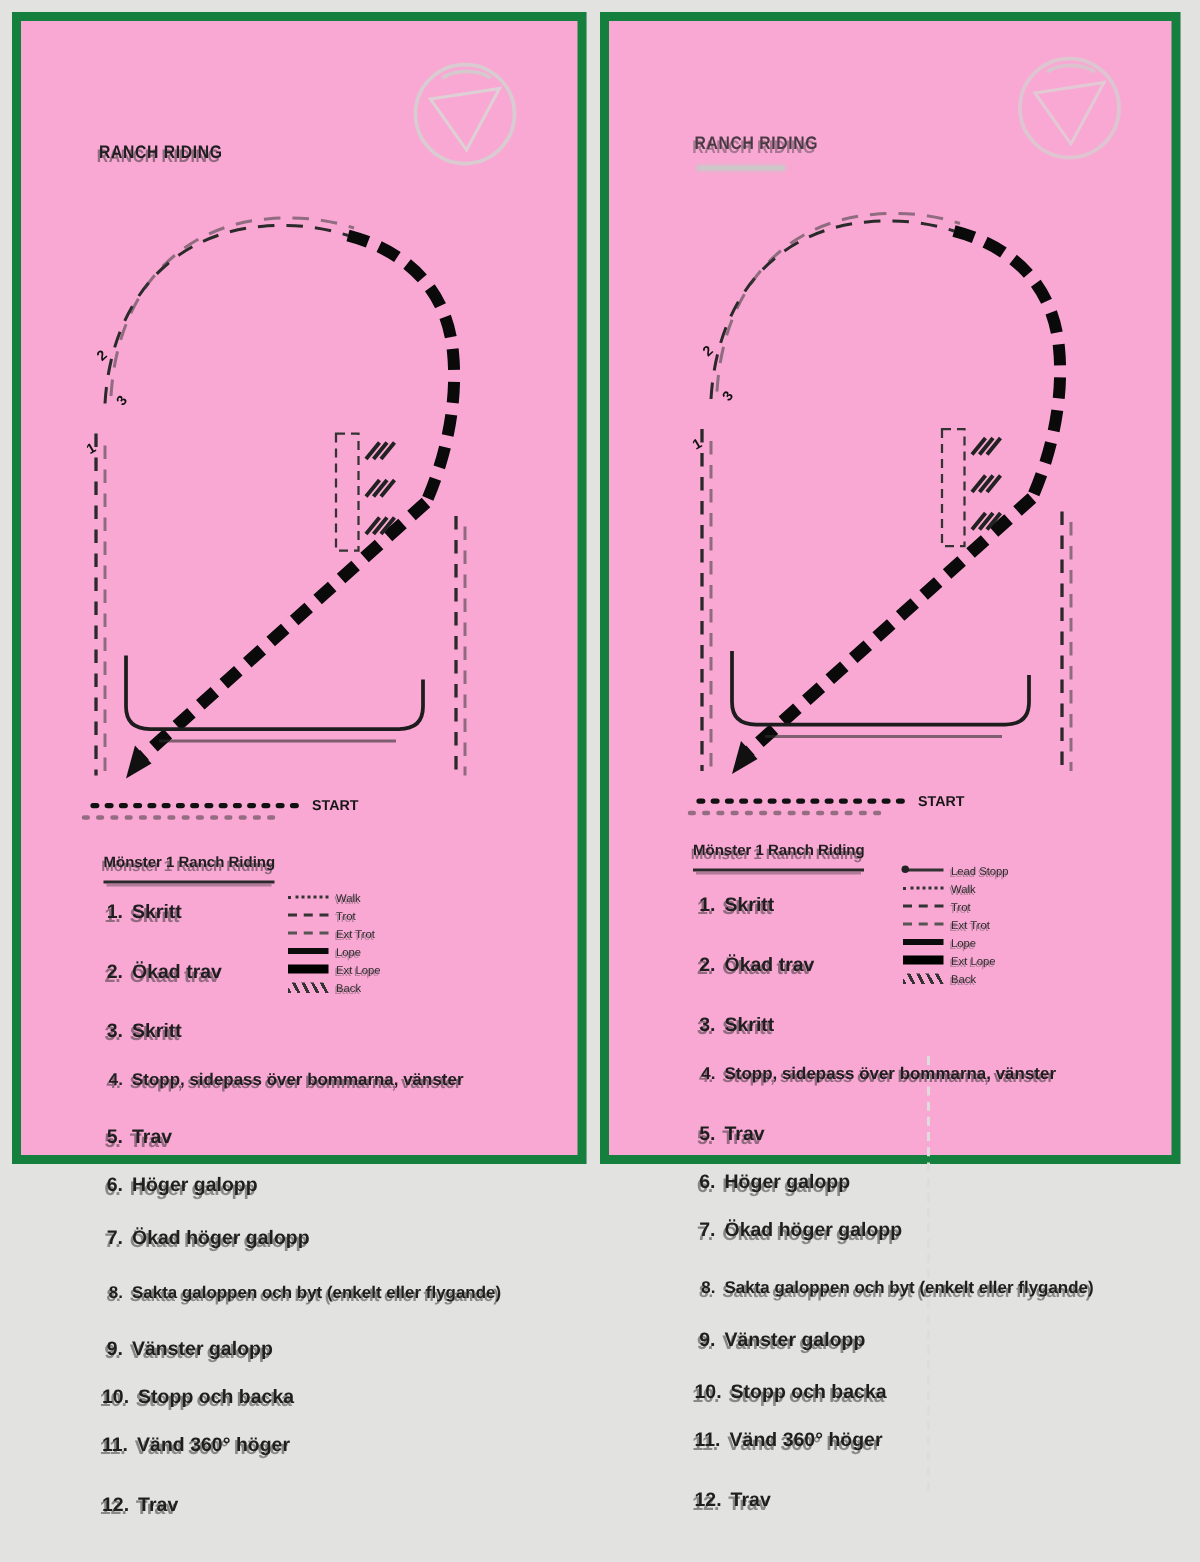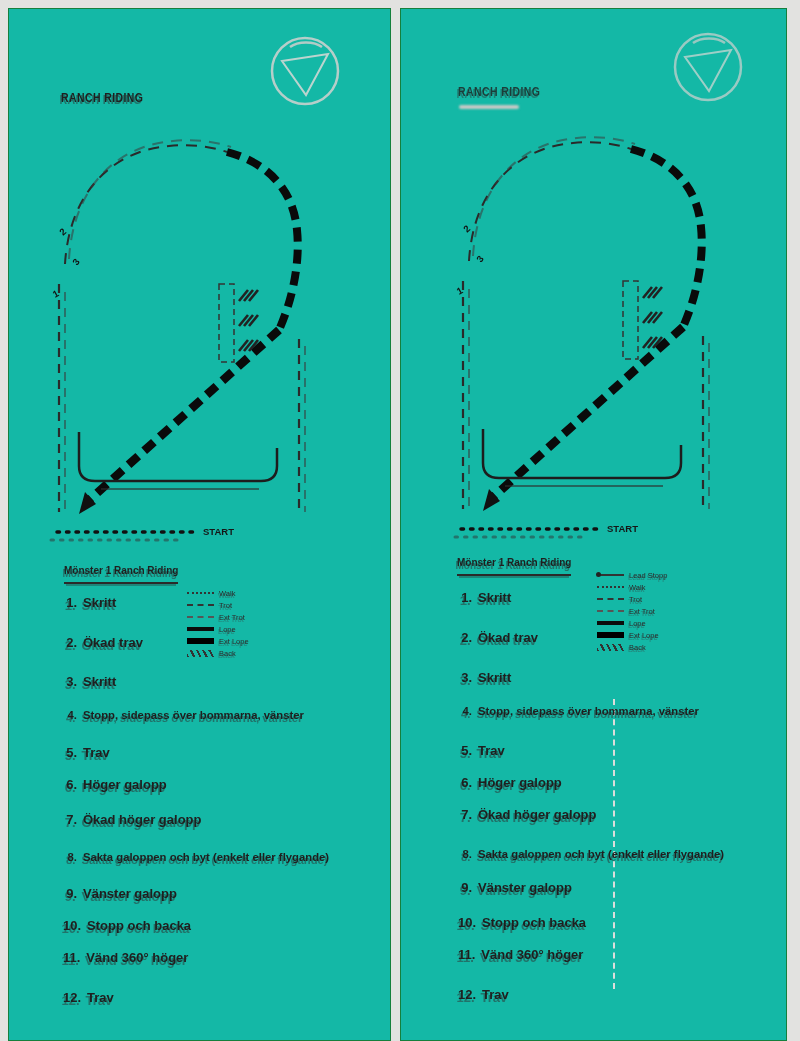--- a/index.html
+++ b/index.html
@@ -1,17 +1,17 @@
 <!DOCTYPE html>
 <html><head>
 <meta charset="utf-8">
 <style>
   html,body{margin:0;padding:0;}
   body{width:800px;height:1041px;background:#e2e2e0;font-family:"Liberation Sans",sans-serif;position:relative;overflow:hidden;}
-  .page{position:absolute;top:8px;height:1033px;background:#14b8a6;border:1px solid #15803d;box-sizing:border-box;}
+  .page{position:absolute;top:8px;height:768px;background:#f9a8d4;border:6px solid #15803d;box-sizing:border-box;}
   .page-left{left:8px;width:383px;}
   .page-right{left:400px;width:387px;}
   .ink{color:#1f1f1f;text-shadow:-1.5px 2.5px 0 rgba(45,45,45,.5);filter:blur(.35px);}
   .logo{position:absolute;font-size:10.5px;font-weight:800;letter-spacing:.4px;transform:scaleY(1.15);white-space:nowrap;}
   .title{position:absolute;font-size:10px;font-weight:700;border-bottom:2px solid #2a2a2a;padding-bottom:6px;white-space:nowrap;box-shadow:0 4px 0 -2px rgba(40,40,40,.35);}
   .row{position:absolute;left:54px;width:310px;font-size:13px;font-weight:600;white-space:nowrap;display:flex;gap:6px;}
   .row.small{font-size:11.3px;}
   .row .num{min-width:14px;text-align:right;}
   .legend{position:absolute;width:128px;font-size:7.5px;color:#2c2c2c;}
   .lrow{display:flex;align-items:center;gap:5px;height:12px;filter:blur(.3px);}

